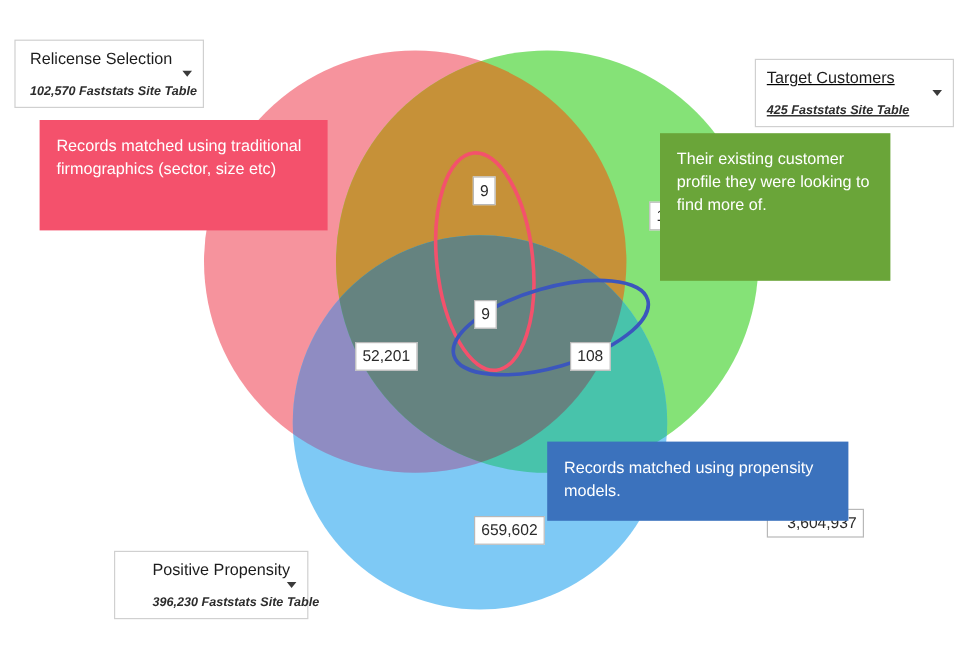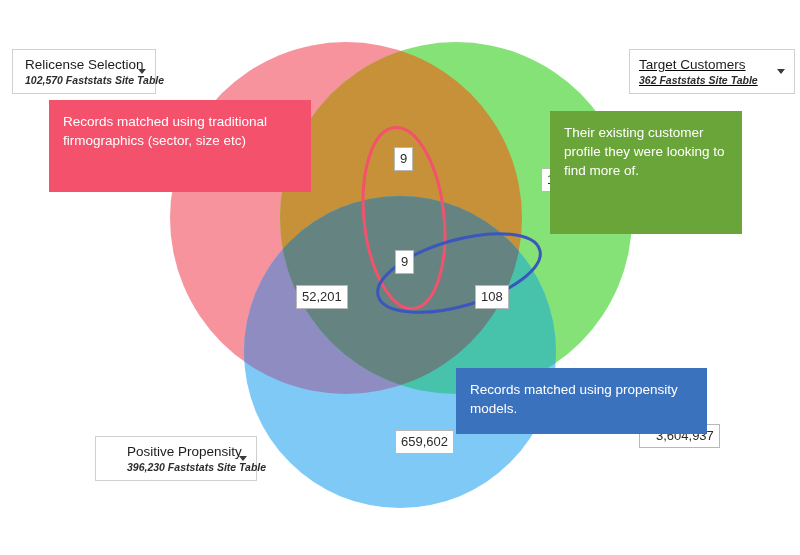--- a/index.html
+++ b/index.html
@@ -50,21 +50,21 @@
     color: #1c1c1c;
     white-space: nowrap;
   }
   .selector .sel-sub {
     display: block;
     font-size: 10.5px;
     font-style: italic;
     font-weight: bold;
     color: #2c2c2c;
     white-space: nowrap;
-    margin-top: 1px;
+    margin-top: 13px;
   }
   .selector .caret {
     position: absolute;
     right: 9px;
     top: 50%;
     margin-top: -2px;
     width: 0; height: 0;
     border-left: 4px solid transparent;
     border-right: 4px solid transparent;
     border-top: 5px solid #3a3a3a;
@@ -134,43 +134,43 @@
   <div class="count-label" style="left:296px; top:285px;text-align:center;">52,201</div>
 
   <div class="count-label" style="left:475px; top:285px;">108</div>
 
   <div class="count-label" style="left:395px; top:430px;">659,602</div>
 
   <div class="count-label" style="left:639px; top:424px;padding-left:16px;">3,604,937</div>
 
   <div class="count-label" style="left:541px; top:168px; z-index:1;">1</div>
 
-  <div class="callout pink" style="left:49px; top:100px; width:262px; height:92px; z-index:3;">
+  <div class="callout pink" style="left:33px; top:100px; width:240px; height:92px; z-index:3;">
     <span>Records matched using traditional firmographics (sector, size etc)</span>
   </div>
 
   <div class="callout green" style="left:550px; top:111px; width:192px; height:123px; z-index:3;">
     <span>Their existing customer profile they were looking to find more of.</span>
   </div>
 
   <div class="callout blue" style="left:456px; top:368px; width:251px; height:66px; z-index:3;">
     <span>Records matched using propensity models.</span>
   </div>
 
-  <div class="selector" style="left:12px; top:49px; width:144px; z-index:4;padding-left:12px;">
+  <div class="selector" style="left:12px; top:33px; width:158px; z-index:4;padding-left:12px;">
     <span class="sel-title">Relicense Selection</span>
     <span class="sel-sub">102,570 Faststats Site Table</span>
     <span class="caret"></span>
   </div>
 
   <div class="selector" style="left:629px; top:49px; width:166px; z-index:4;text-decoration:underline;">
     <span class="sel-title">Target Customers</span>
-    <span class="sel-sub">362 Faststats Site Table</span>
+    <span class="sel-sub">425 Faststats Site Table</span>
     <span class="caret"></span>
   </div>
 
-  <div class="selector" style="left:95px; top:436px; width:162px; z-index:4;padding-left:31px;">
+  <div class="selector" style="left:95px; top:459px; width:162px; z-index:4;padding-left:31px;">
     <span class="sel-title">Positive Propensity</span>
     <span class="sel-sub">396,230 Faststats Site Table</span>
     <span class="caret"></span>
   </div>
 
 </div>
 
 </body></html>

